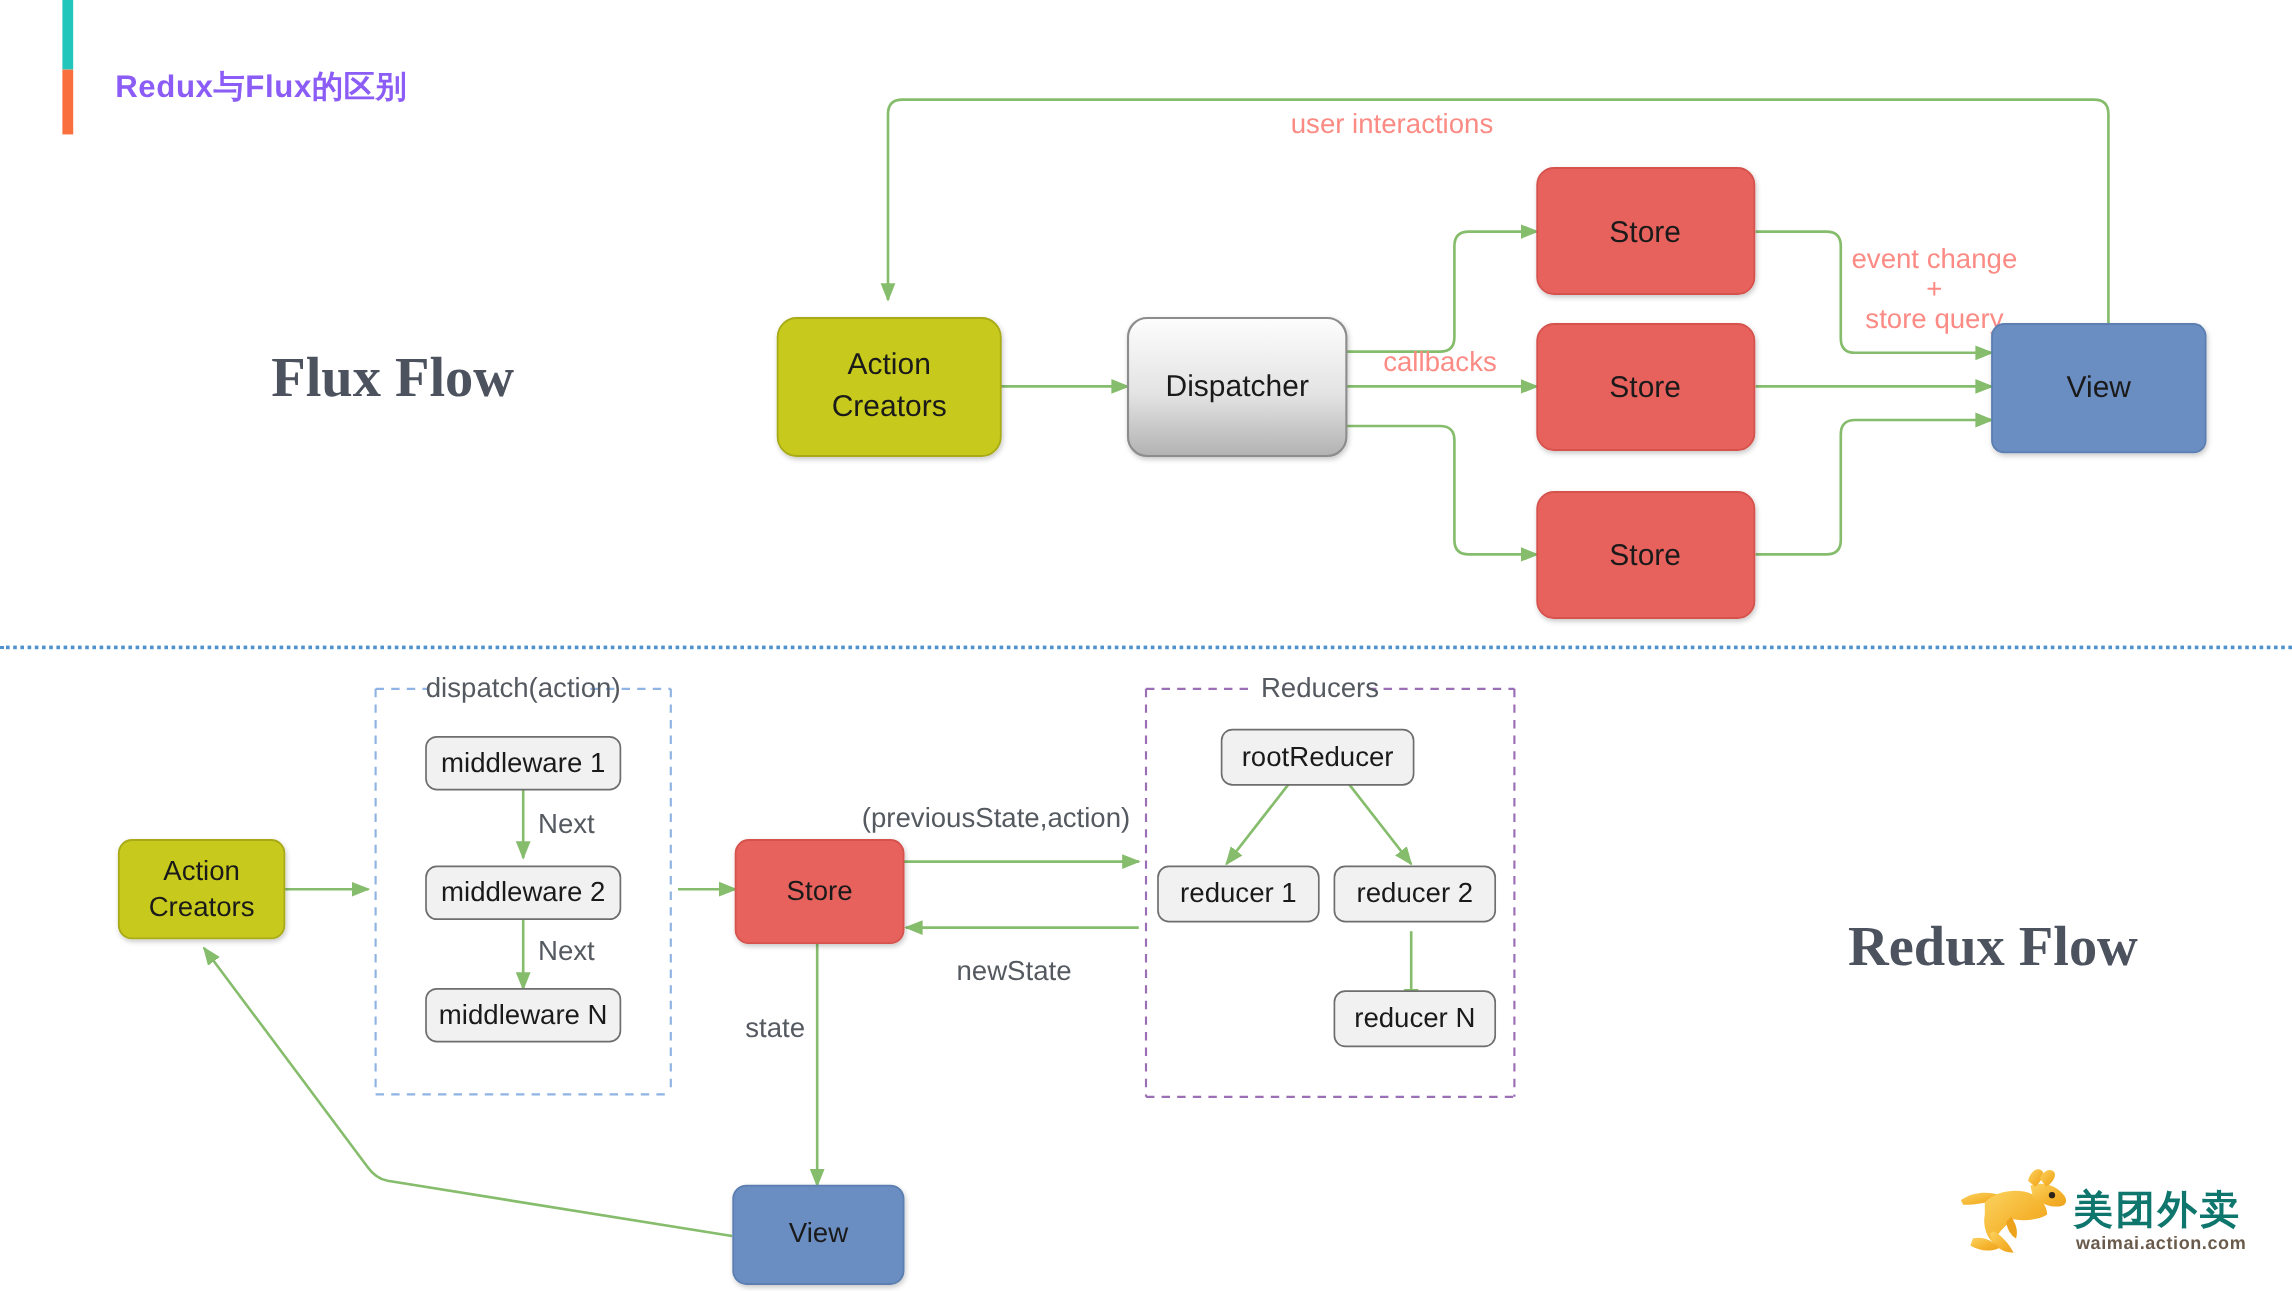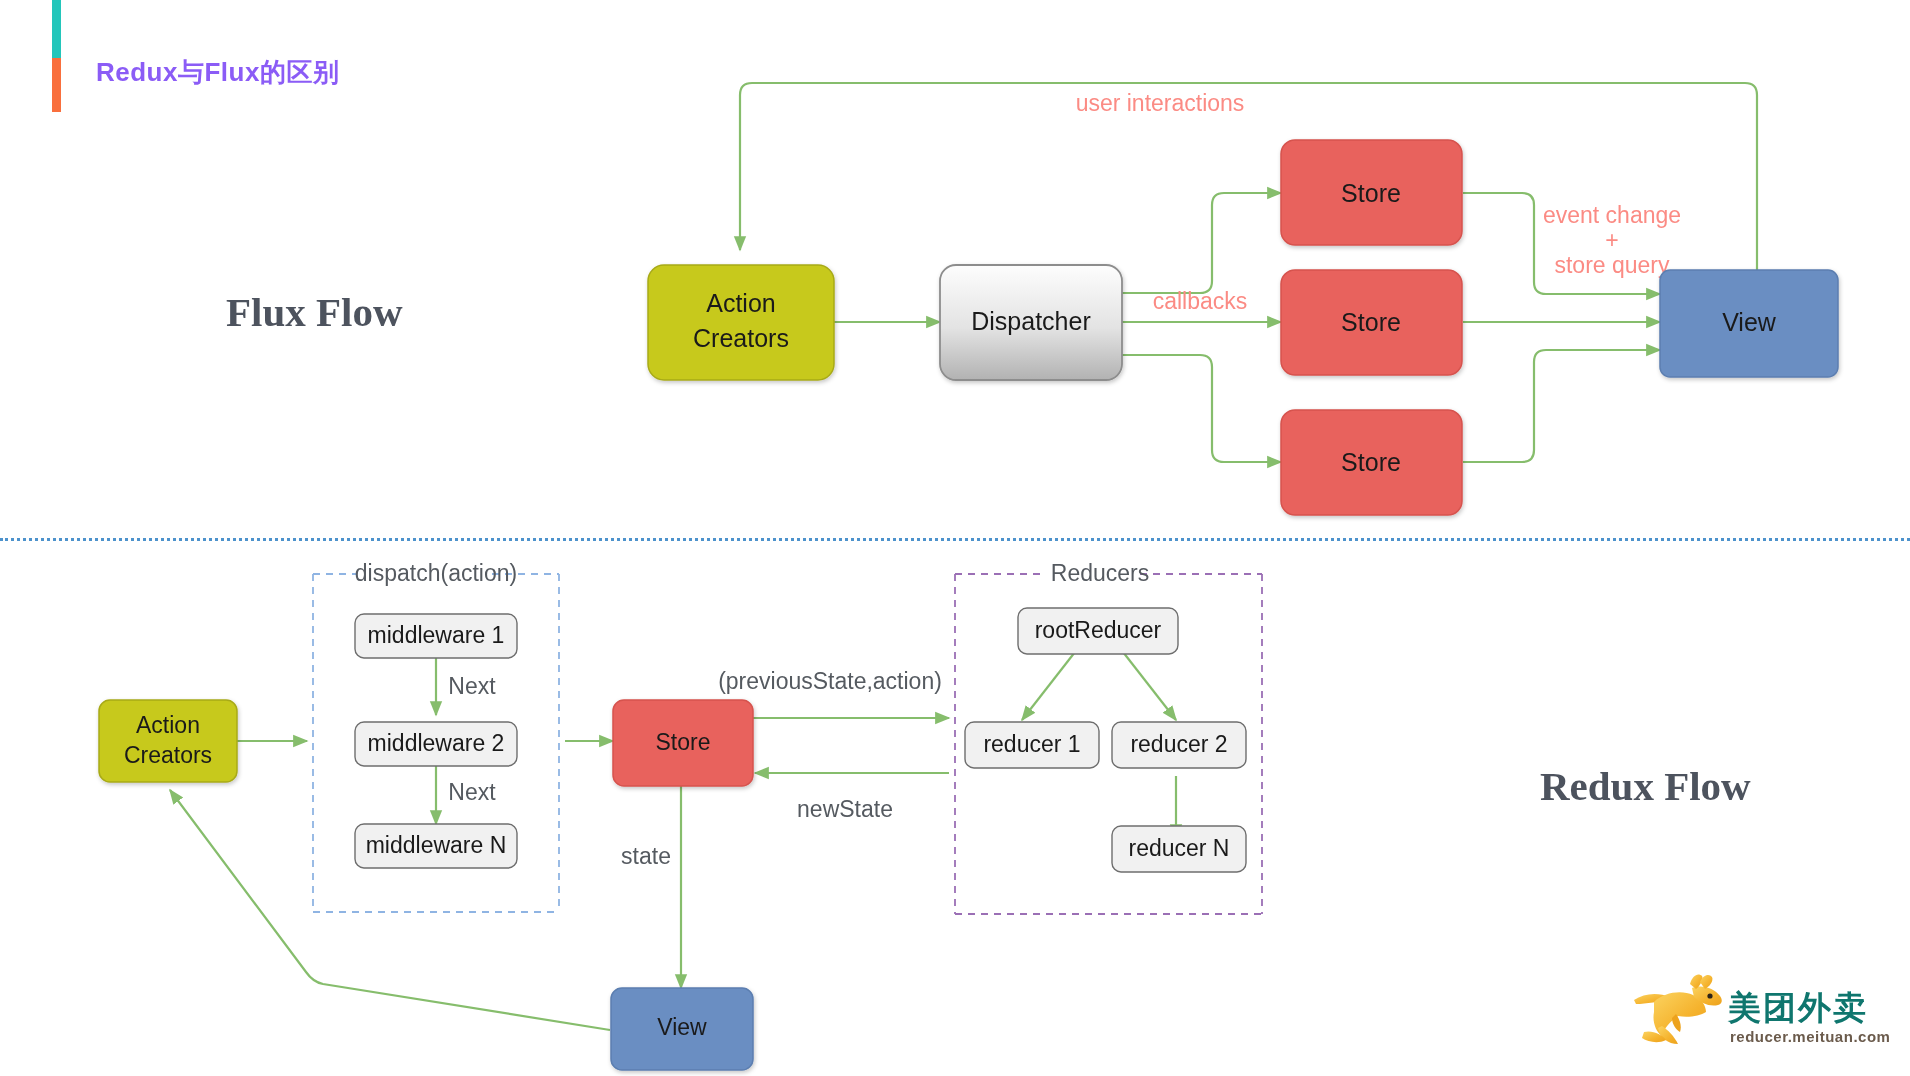--- a/index.html
+++ b/index.html
@@ -53,21 +53,21 @@
     letter-spacing: 0.5px;
     white-space: nowrap;
     margin-top: 17px;
   }
 
   
   .flow-label {
     position: absolute;
     font-family: "Liberation Serif", serif;
     font-weight: bold;
-    font-size: 41px;
+    font-size: 47px;
     color: #4d535e;
     white-space: nowrap;
   }
   #flux-flow-label { left: 226px; top: 288px; }
   #redux-flow-label { left: 1540px; top: 762px; }
 
   
   .divider {
     position: absolute;
     left: 0;
@@ -350,14 +350,14 @@
     <path d="M 70 12 C 73 5 79 3 82 7 C 84 11 79 17 75 19 Z" fill="url(#kgrad)"></path>
 
     <circle cx="80" cy="26" r="2.6" fill="#2d2418"></circle>
 
     <path d="M 46 44 C 50 50 52 56 50 62 C 46 60 42 54 42 48 Z" fill="#eda21c"></path>
 
     <path d="M 28 58 C 30 68 38 74 48 74 C 44 66 38 60 32 56 Z" fill="url(#kgrad)"></path>
     <path d="M 14 62 C 22 60 32 64 36 70 C 28 74 18 72 12 68 Z" fill="url(#kgrad)"></path>
   </svg>
   <div class="logo-cn">美团外卖</div>
-  <div class="logo-url">reducer.meituan.com</div>
+  <div class="logo-url">waimai.action.com</div>
 </div>
 
 </body></html>

